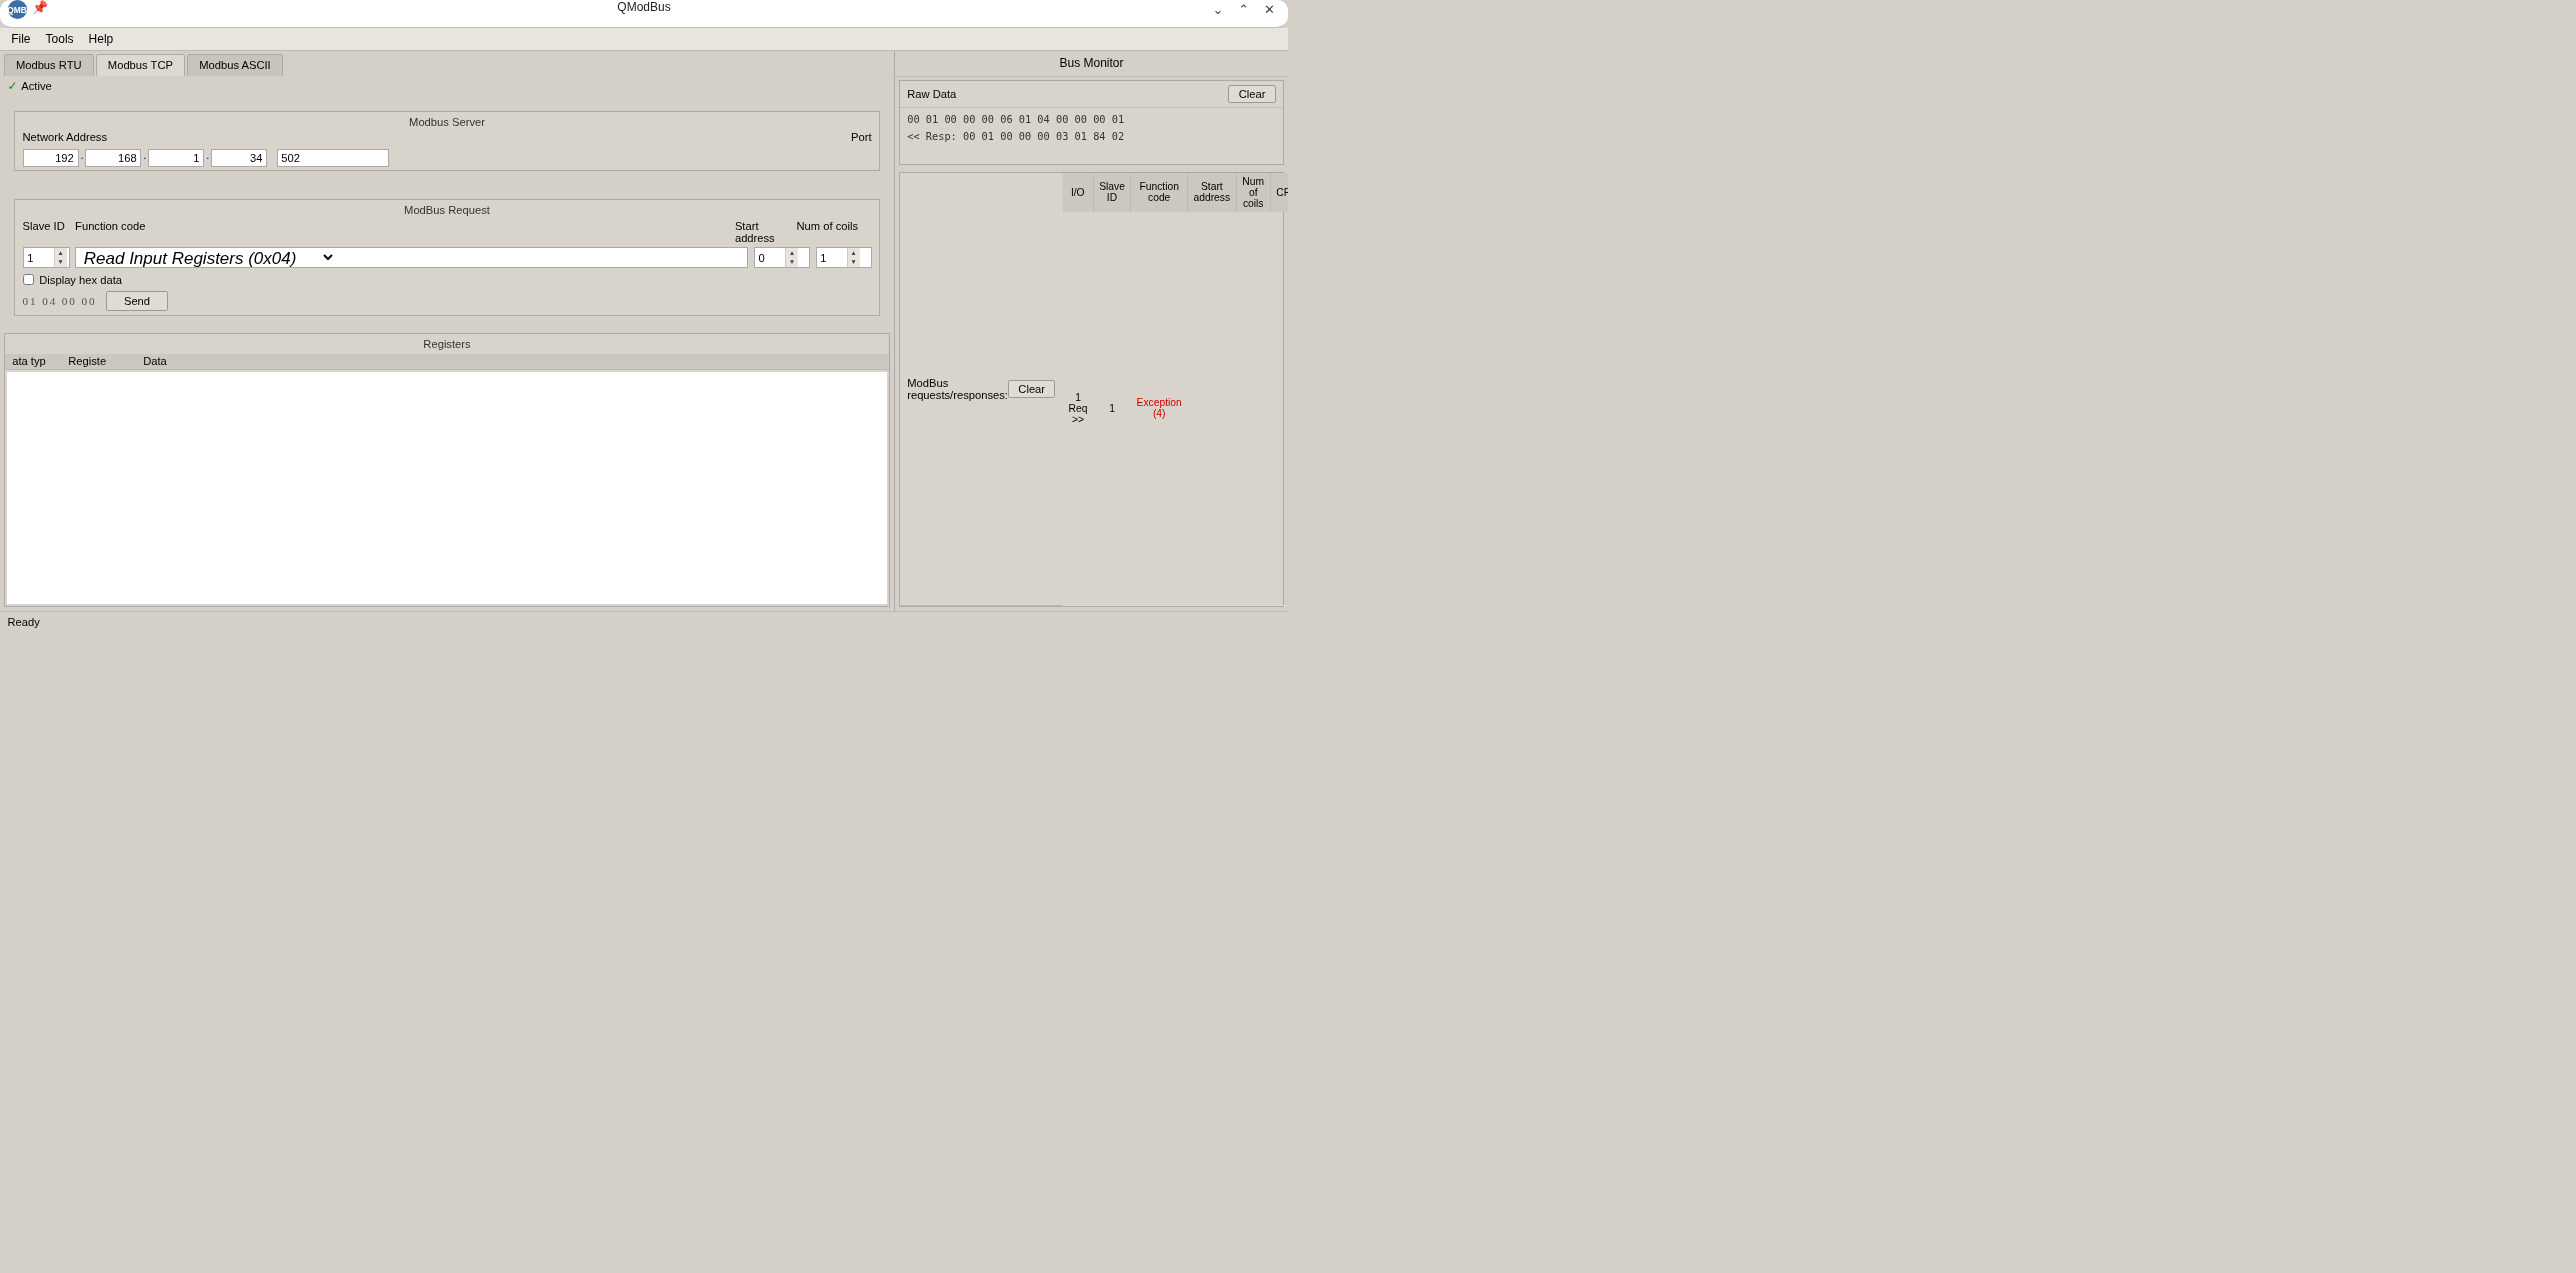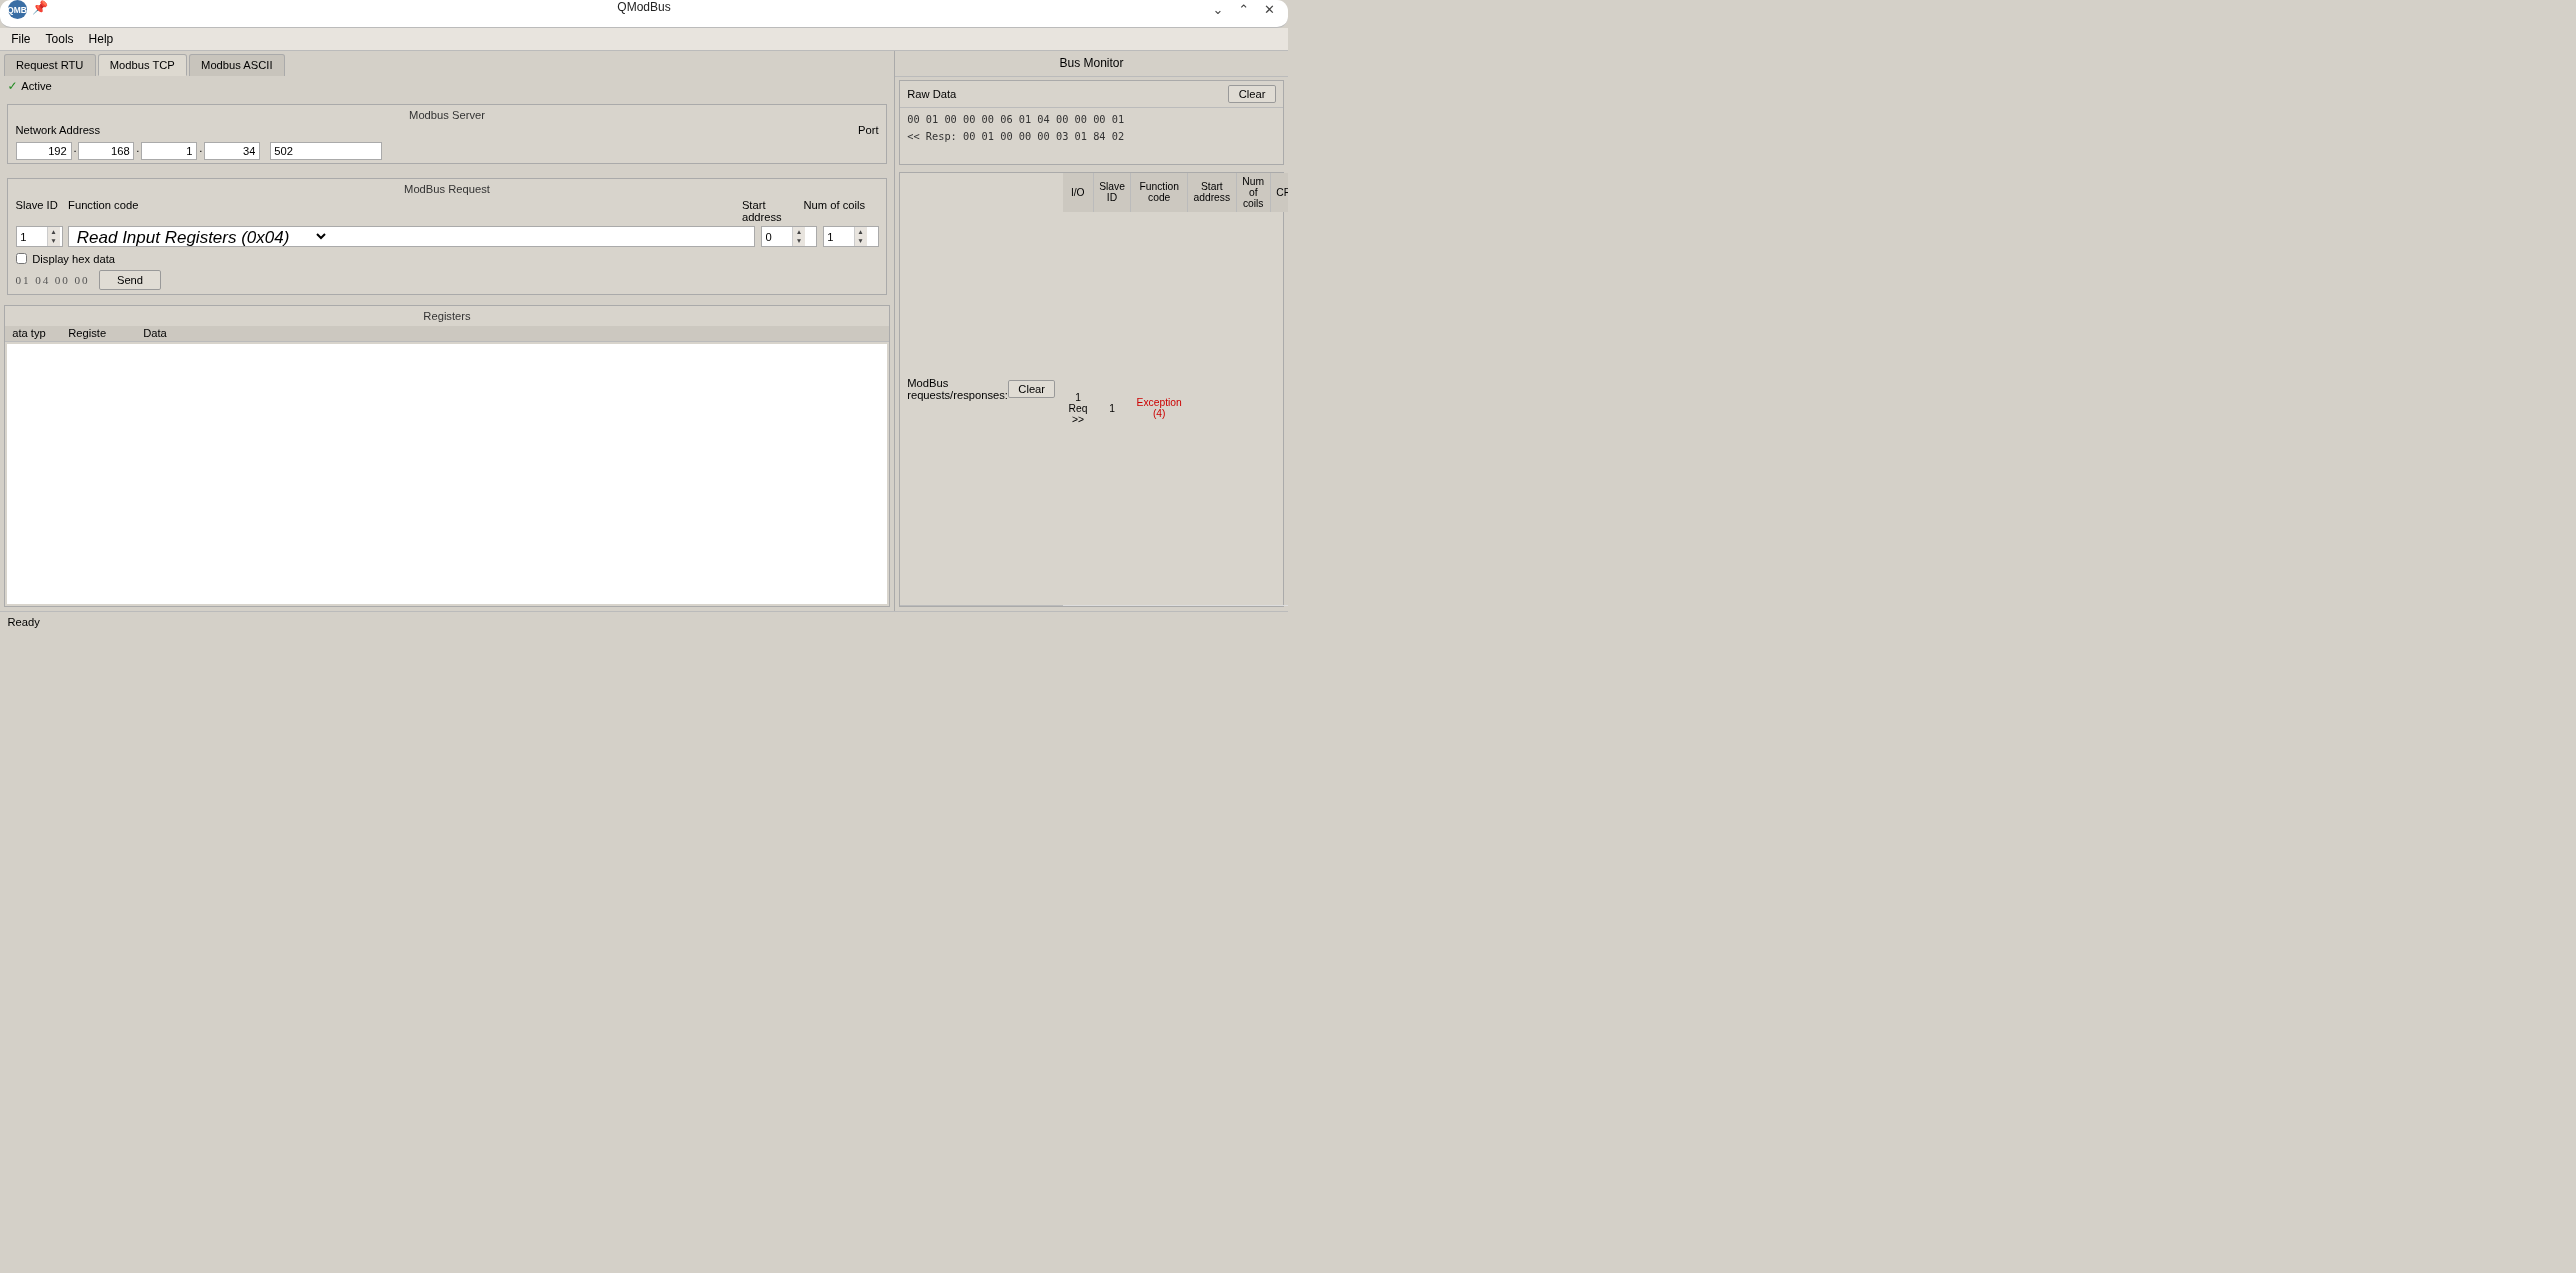--- a/index.html
+++ b/index.html
@@ -87,21 +87,21 @@
       border-radius: 2.8px 2.8px 0 0;
     }
     .tab.active {
       background: #ddd9d0;
       border-bottom: 0.9px solid #ddd9d0;
       z-index: 1;
     }
     
     .section {
       border: 0.9px solid #aaa;
-      margin: 7px;
+      margin: 14px;
       background: #d8d4cc;
     }
     .section-title {
       text-align: center;
       padding: 3.7px;
       font-size: 11.2px;
       color: #333;
     }
     .active-row {
       padding: 3.7px 7.5px;
@@ -358,21 +358,21 @@
   <span class="menu-item">File</span>
   <span class="menu-item">Tools</span>
   <span class="menu-item">Help</span>
 </div>
 
 <div class="main-content">
 
   <div class="left-panel">
 
     <div class="tabs">
-      <div class="tab">Request RTU</div>
+      <div class="tab">Modbus RTU</div>
       <div class="tab active">Modbus TCP</div>
       <div class="tab">Modbus ASCII</div>
     </div>
 
     <div class="active-row">
       <span class="checkmark">✓</span>
       <span>Active</span>
     </div>
 
     <div class="section">

